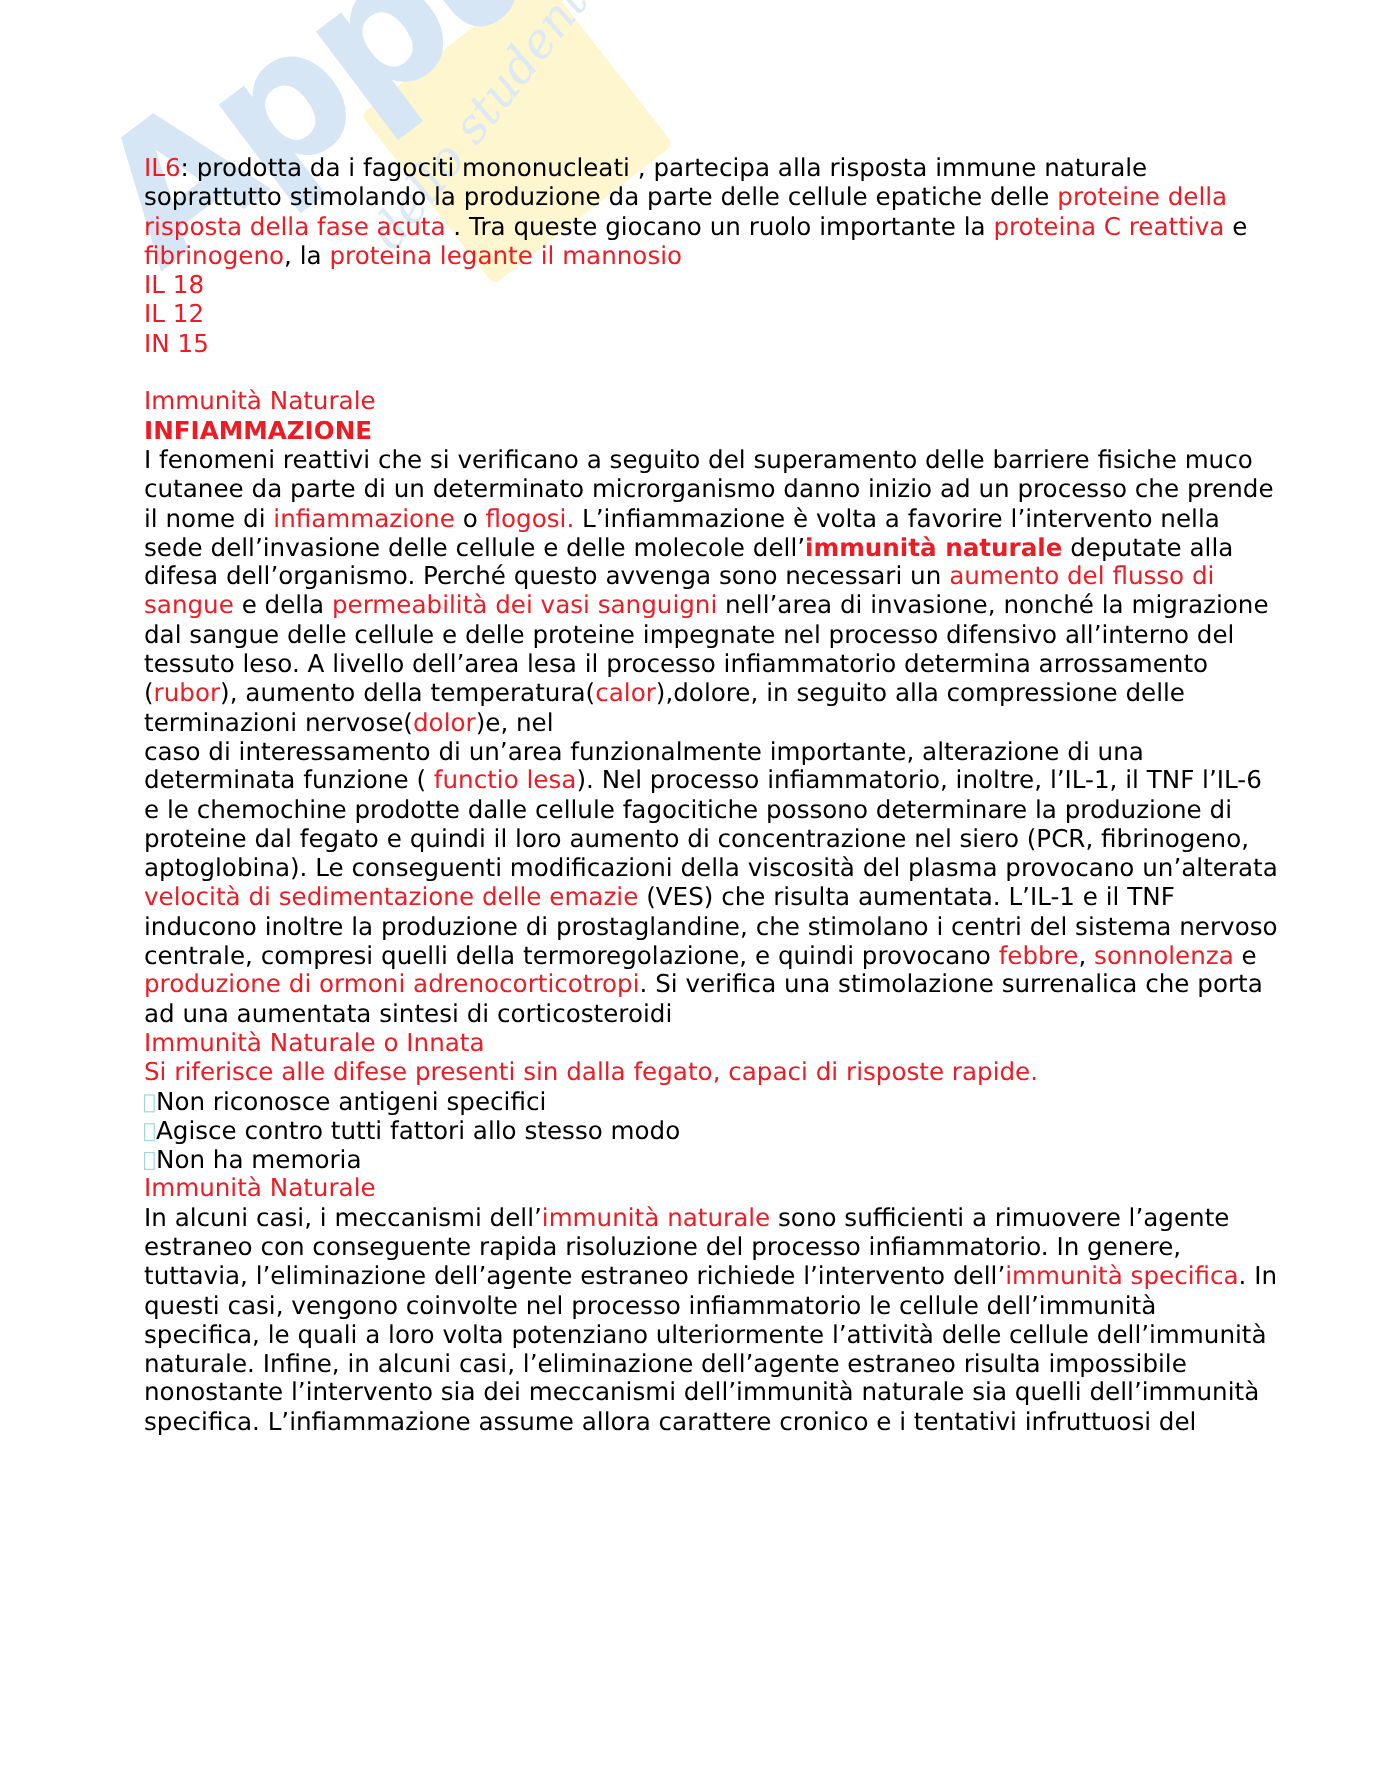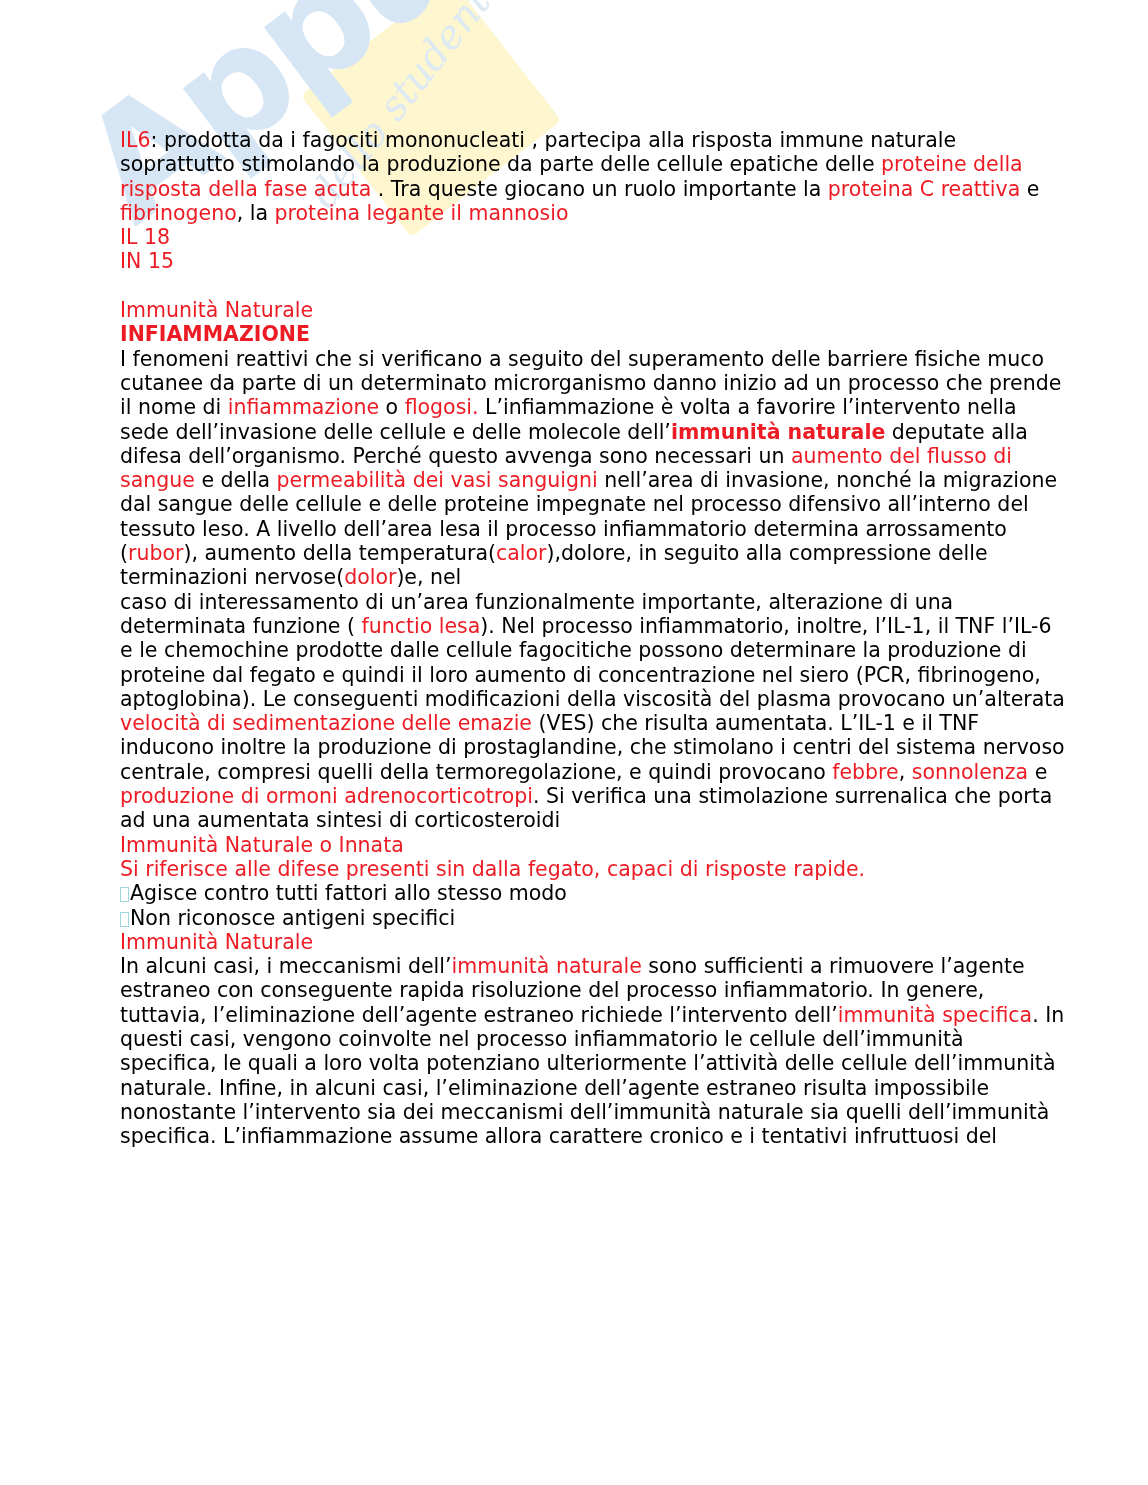--- a/index.html
+++ b/index.html
@@ -113,27 +113,29 @@
 
   <div class="watermark">
     <div class="wm-yellow"></div>
     <div class="wm-blue-text">AppuNet</div>
     <div class="wm-script">dello studente</div>
   </div>
 
   <div class="doc" id="doc-body">
       <p class="line"><span class="red">IL6</span><span>: prodotta da i fagociti mononucleati , partecipa alla risposta immune naturale soprattutto stimolando la produzione da parte delle cellule epatiche delle </span><span class="red">proteine della risposta della fase acuta </span><span>. Tra queste giocano un ruolo importante la </span><span class="red">proteina C reattiva</span><span> e </span><span class="red">fibrinogeno</span><span>, la </span><span class="red">proteina legante il mannosio</span></p>
       <p class="line red">IL 18</p>
+      <p class="line red">IL 12</p>
       <p class="line red">IN 15</p>
       <div class="blank"></div>
       <p class="line red">Immunità Naturale</p>
       <p class="line red-b">INFIAMMAZIONE</p>
       <p class="line"><span>I fenomeni reattivi che si verificano a seguito del superamento delle barriere fisiche muco cutanee da parte di un determinato microrganismo danno inizio ad un processo che prende il nome di </span><span class="red">infiammazione</span><span> o </span><span class="red">flogosi.</span><span> L’infiammazione è volta a favorire l’intervento nella sede dell’invasione delle cellule e delle molecole dell’</span><span class="red-b">immunità naturale</span><span> deputate alla difesa dell’organismo. Perché questo avvenga sono necessari un </span><span class="red">aumento del flusso di sangue</span><span> e della </span><span class="red">permeabilità dei vasi sanguigni</span><span> nell’area di invasione, nonché la migrazione dal sangue delle cellule e delle proteine impegnate nel processo difensivo all’interno del tessuto leso. A livello dell’area lesa il processo infiammatorio determina arrossamento (</span><span class="red">rubor</span><span>), aumento della temperatura(</span><span class="red">calor</span><span>),dolore, in seguito alla compressione delle terminazioni nervose(</span><span class="red">dolor</span><span>)e, nel</span></p>
       <p class="line"><span>caso di interessamento di un’area funzionalmente importante, alterazione di una determinata funzione ( </span><span class="red">functio lesa</span><span>). Nel processo infiammatorio, inoltre, l’IL-1, il TNF l’IL-6 e le chemochine prodotte dalle cellule fagocitiche possono determinare la produzione di proteine dal fegato e quindi il loro aumento di concentrazione nel siero (PCR, fibrinogeno, aptoglobina). Le conseguenti modificazioni della viscosità del plasma provocano un’alterata </span><span class="red">velocità di sedimentazione delle emazie</span><span> (VES) che risulta aumentata. L’IL-1 e il TNF inducono inoltre la produzione di prostaglandine, che stimolano i centri del sistema nervoso centrale, compresi quelli della termoregolazione, e quindi provocano </span><span class="red">febbre</span><span>, </span><span class="red">sonnolenza</span><span> e </span><span class="red">produzione di ormoni adrenocorticotropi</span><span>. Si verifica una stimolazione surrenalica che porta ad una aumentata sintesi di corticosteroidi</span></p>
       <p class="line red">Immunità Naturale o Innata</p>
       <p class="line red">Si riferisce alle difese presenti sin dalla fegato, capaci di risposte rapide.</p>
+      <p class="line"><span class="bullet-box"></span><span>Non riconosce antigeni specifici</span></p>
       <p class="line"><span class="bullet-box"></span><span>Agisce contro tutti fattori allo stesso modo</span></p>
-      <p class="line"><span class="bullet-box"></span><span>Non riconosce antigeni specifici</span></p>
+      <p class="line"><span class="bullet-box"></span><span>Non ha memoria</span></p>
       <p class="line red">Immunità Naturale</p>
       <p class="line"><span>In alcuni casi, i meccanismi dell’</span><span class="red">immunità naturale</span><span> sono sufficienti a rimuovere l’agente estraneo con conseguente rapida risoluzione del processo infiammatorio. In genere, tuttavia, l’eliminazione dell’agente estraneo richiede l’intervento dell’</span><span class="red">immunità specifica</span><span>. In questi casi, vengono coinvolte nel processo infiammatorio le cellule dell’immunità specifica, le quali a loro volta potenziano ulteriormente l’attività delle cellule dell’immunità naturale. Infine, in alcuni casi, l’eliminazione dell’agente estraneo risulta impossibile nonostante l’intervento sia dei meccanismi dell’immunità naturale sia quelli dell’immunità specifica. L’infiammazione assume allora carattere cronico e i tentativi infruttuosi del</span></p>
     </div>
 
 </div>
 
 </body></html>

